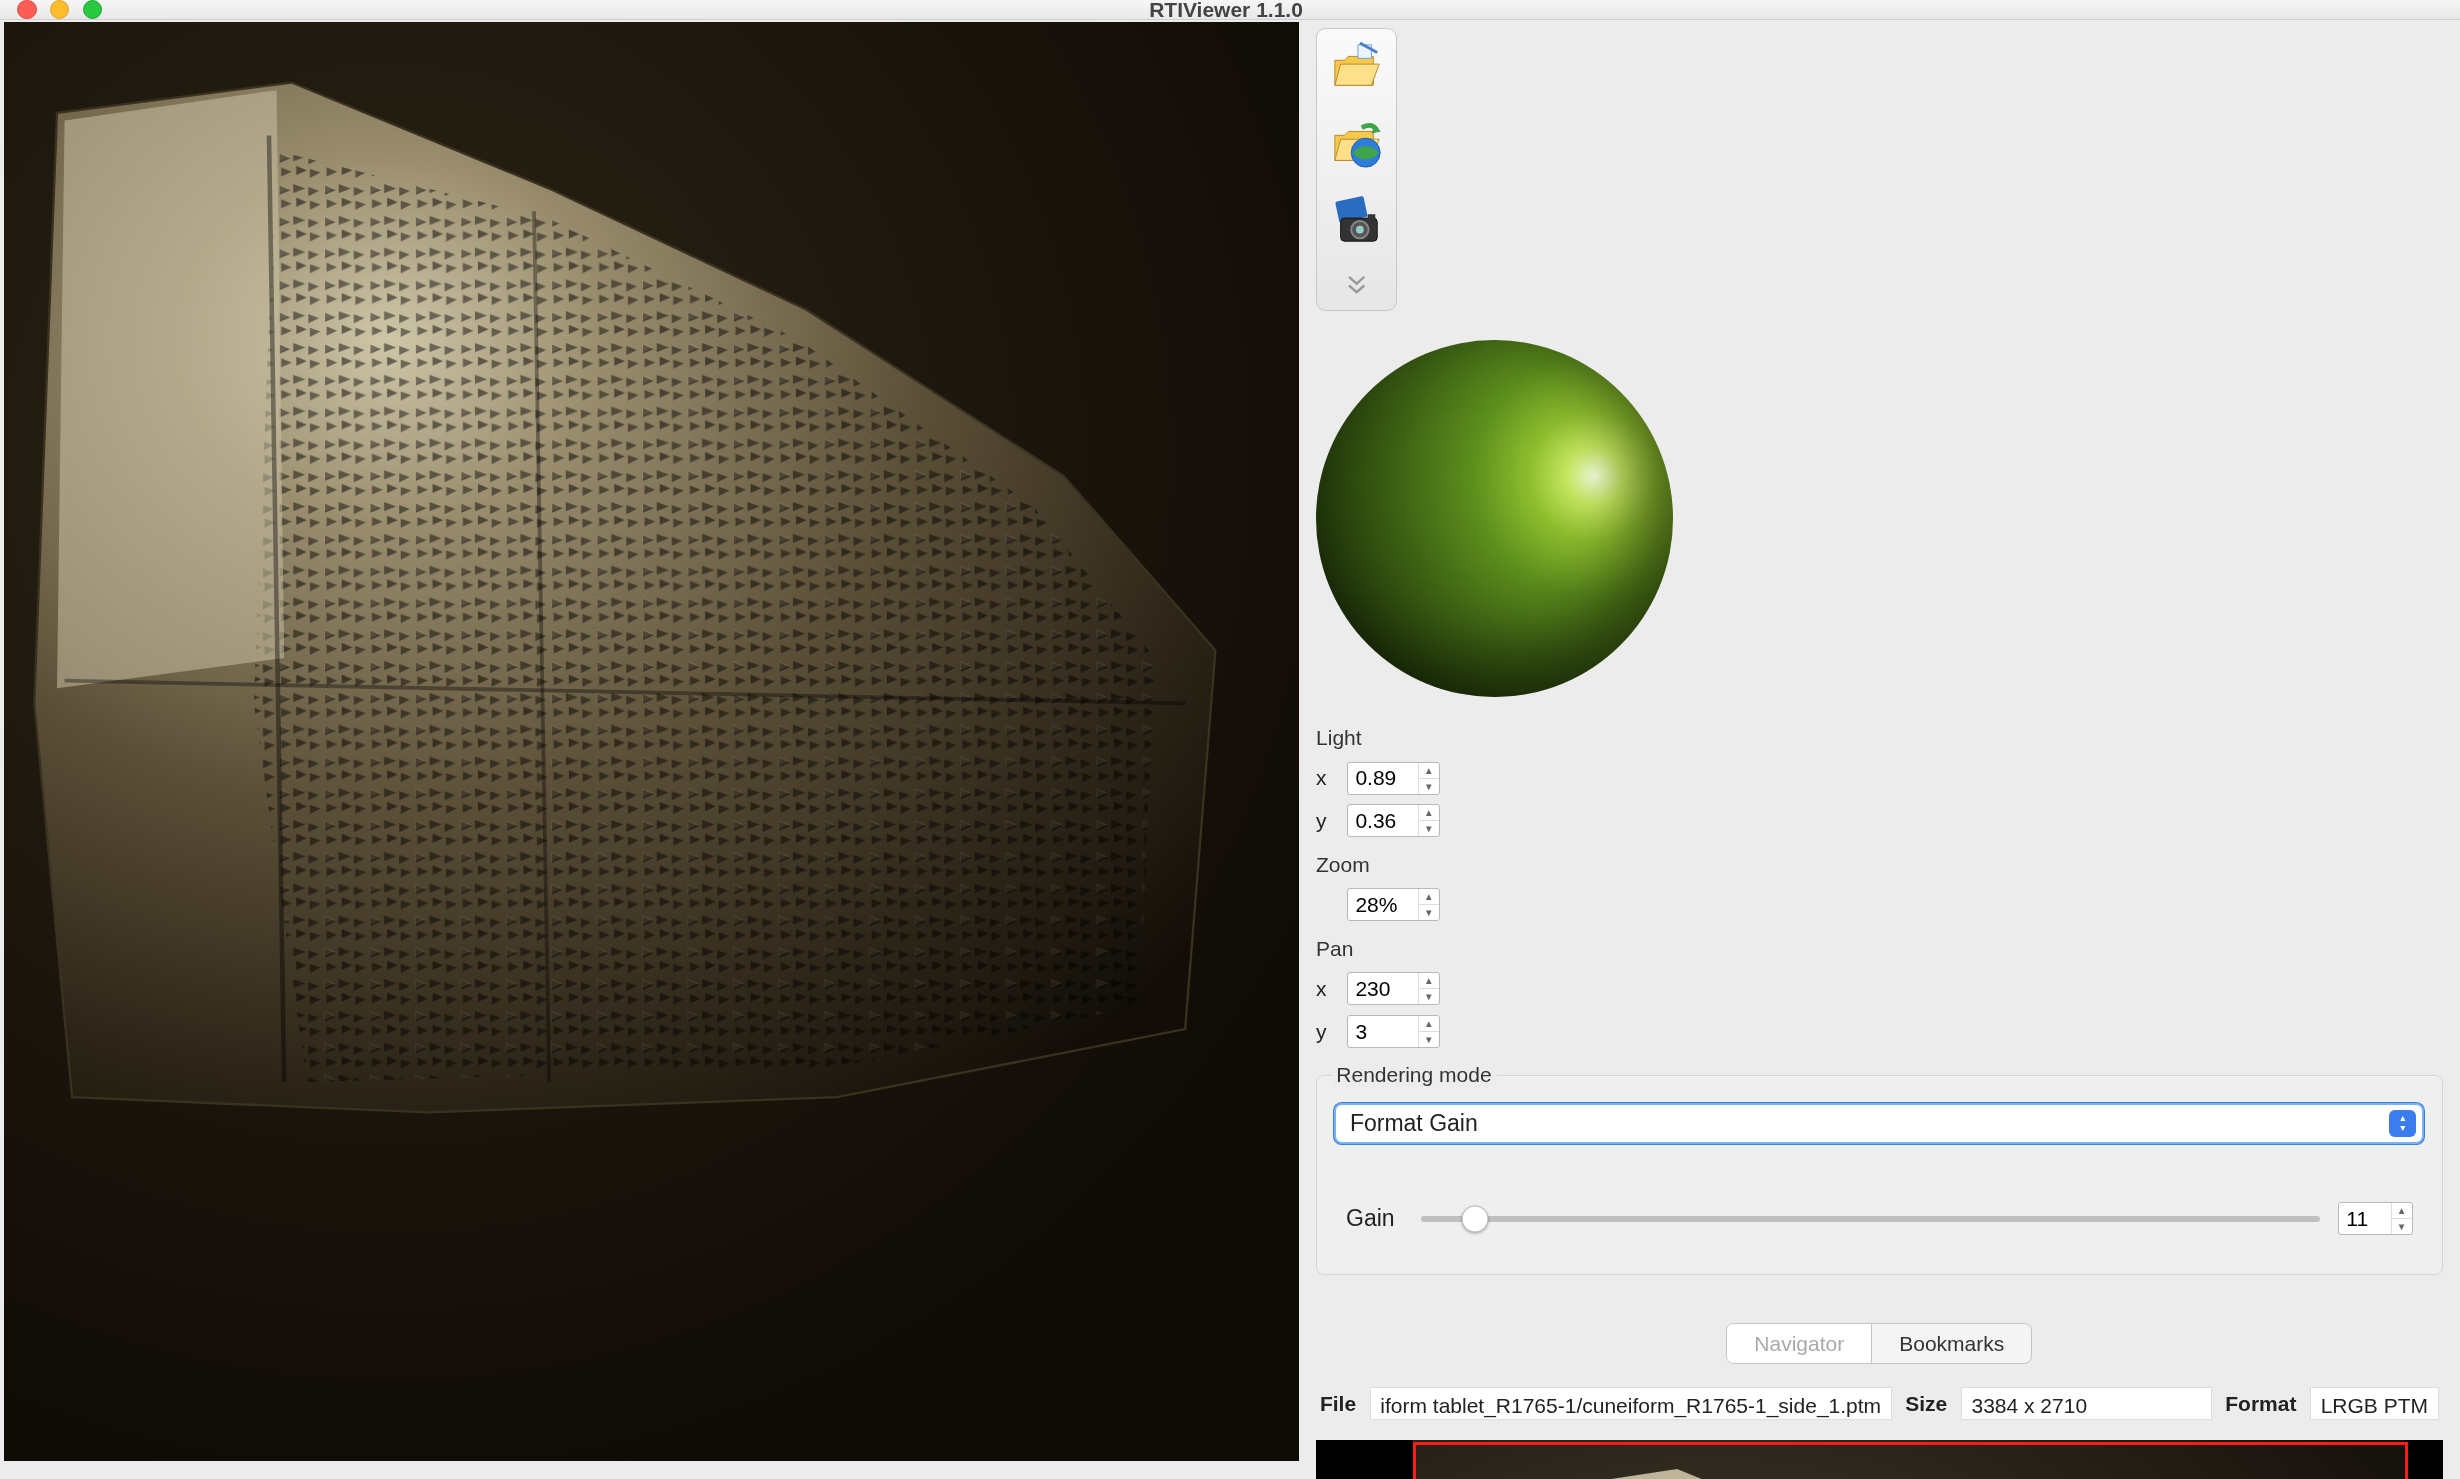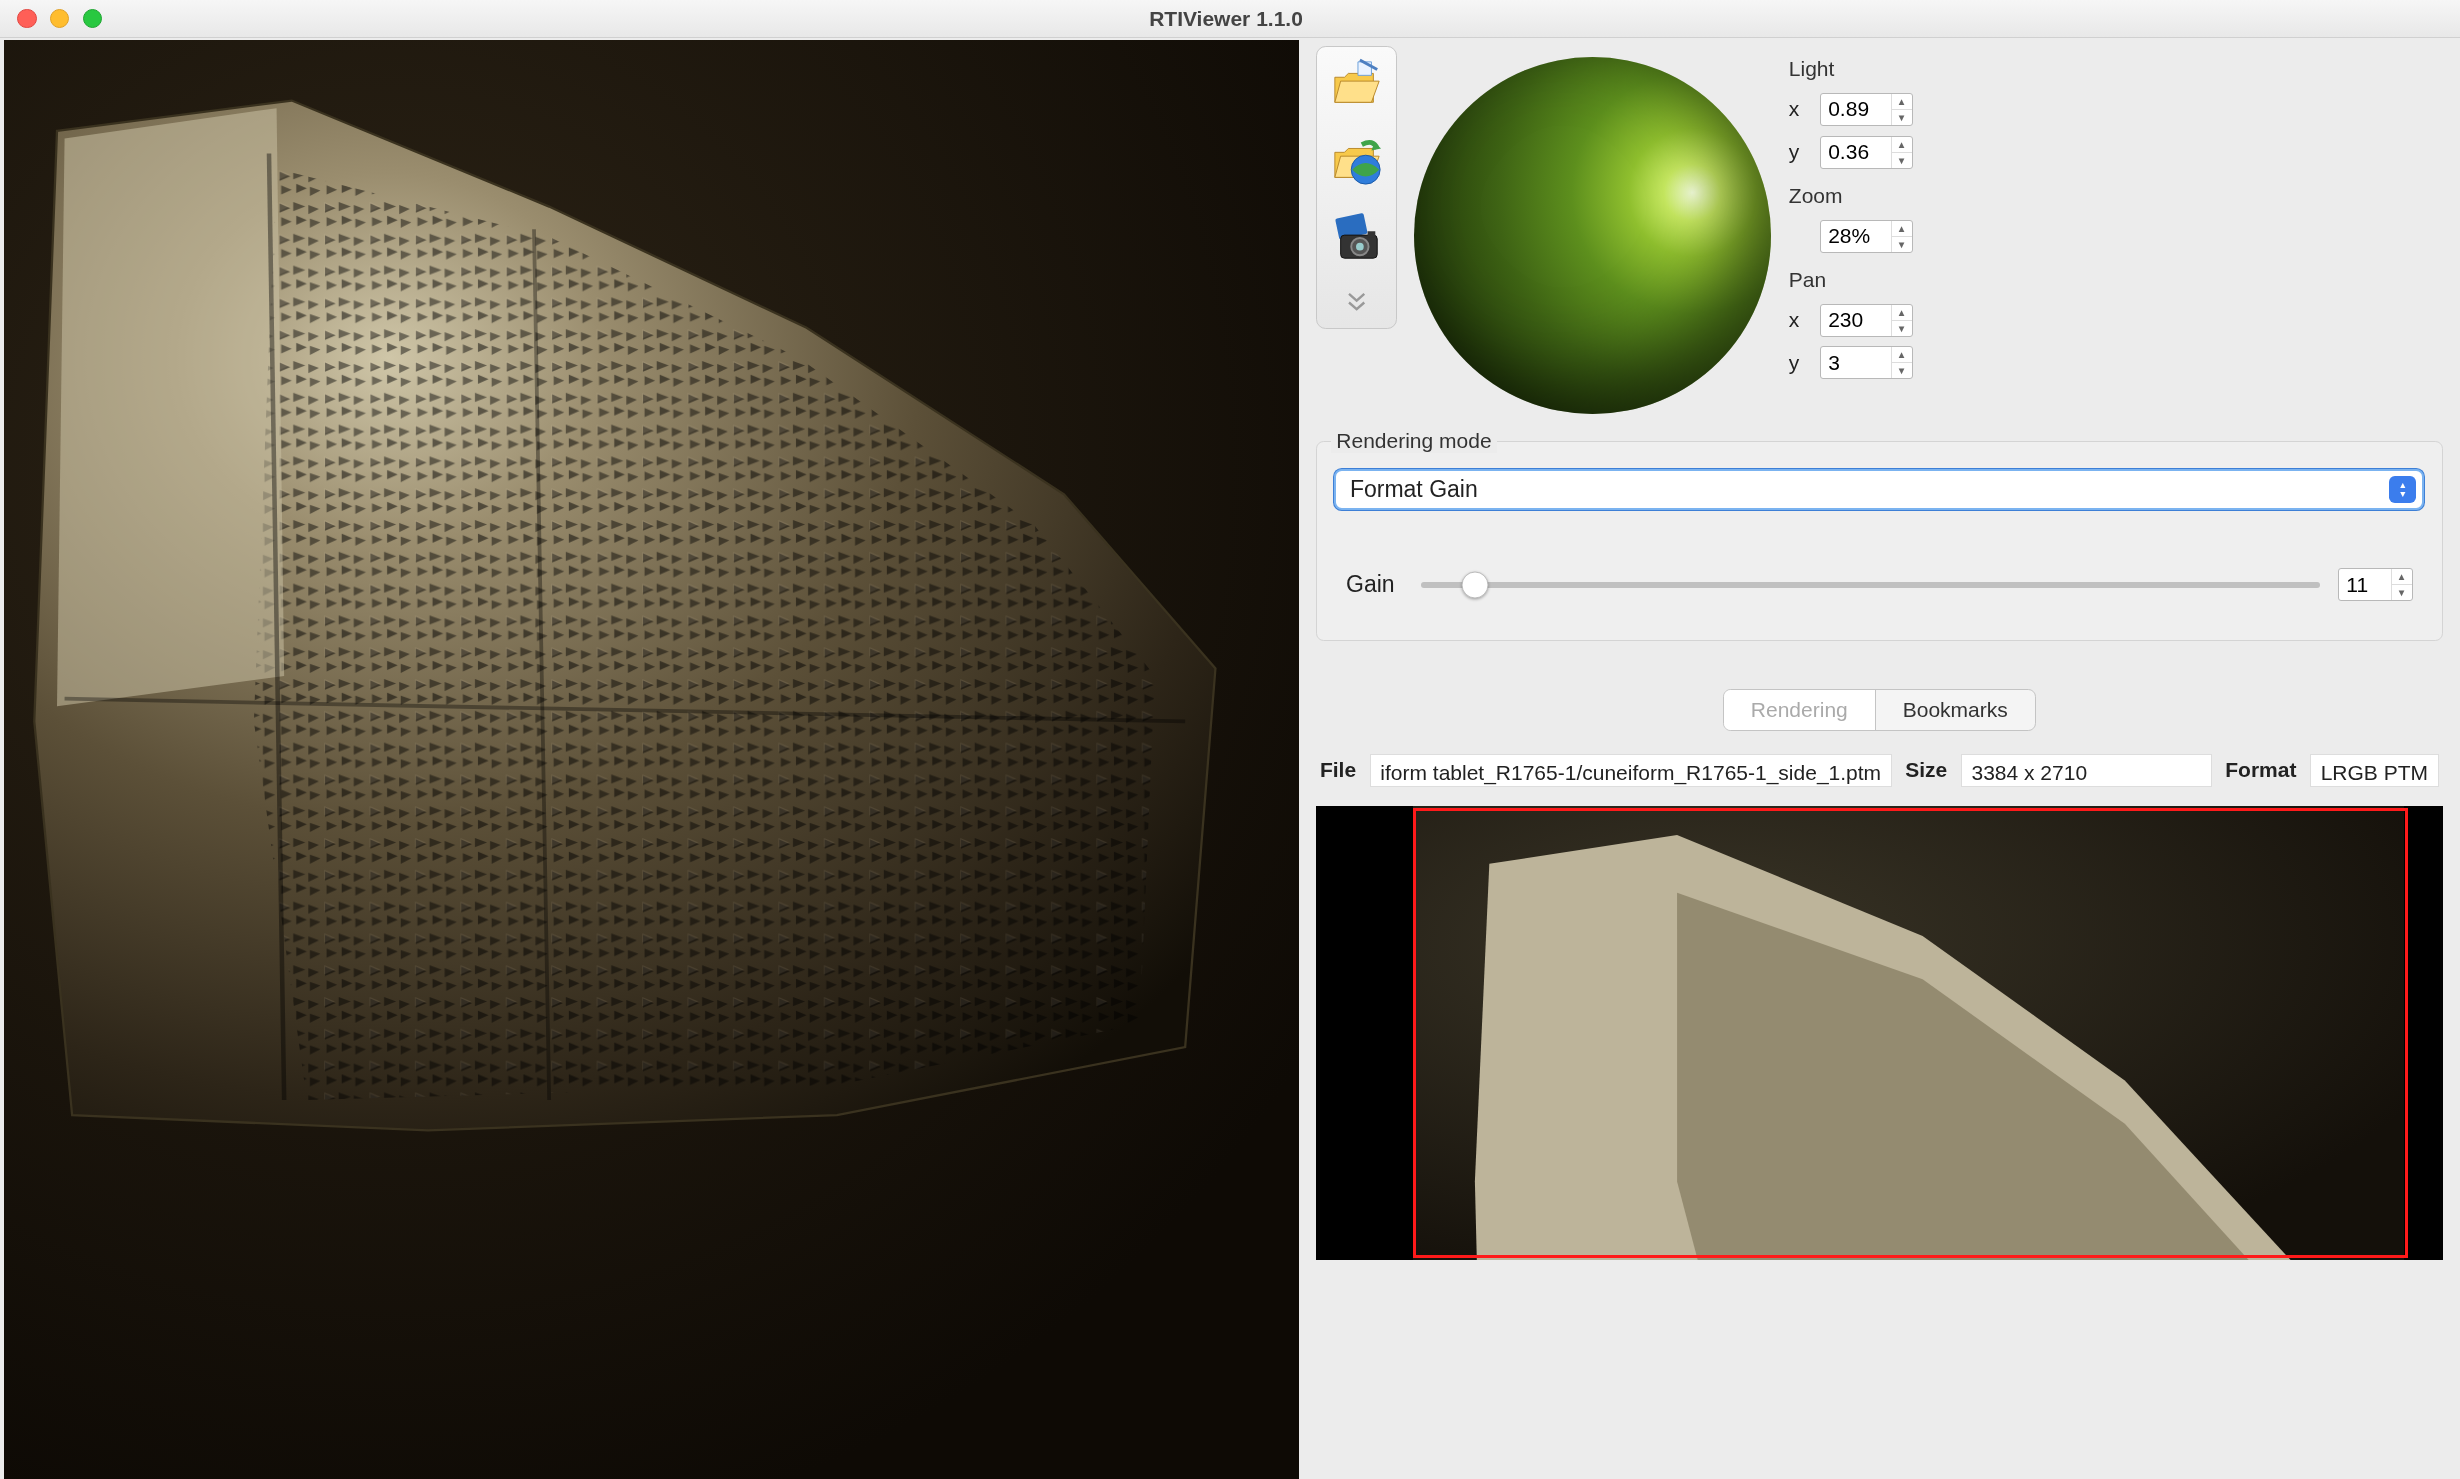--- a/index.html
+++ b/index.html
@@ -64,20 +64,21 @@
   .sidepanel {
     flex: 1;
     padding: 7.7px 17.4px 0 17.4px;
     display: flex;
     flex-direction: column;
   }
   .toprow {
     display: flex;
     align-items: flex-start;
     gap: 17.4px;
+    flex-direction: column;
   }
   .toolbar {
     width: 81px;
     background: linear-gradient(#fafafa, #e6e6e6);
     border: 1px solid #c8c8c8;
     border-radius: 9.7px;
     padding: 9.7px 7.7px 13.5px 7.7px;
     display: flex;
     flex-direction: column;
     align-items: center;
@@ -457,21 +458,21 @@
             <div class="arrows">
               <div>▲</div>
               <div>▼</div>
             </div>
           </div>
         </div>
       </div>
 
       <div class="tabs-row">
         <div class="seg">
-          <div class="tab active">Rendering</div>
+          <div class="tab active">Navigator</div>
           <div class="tab">Bookmarks</div>
         </div>
       </div>
 
       <div class="info-rows">
         <div class="info-row">
           <span class="ilabel">File</span>
           <div class="ifield">iform tablet_R1765-1/cuneiform_R1765-1_side_1.ptm</div>
         </div>
         <div class="info-row">

